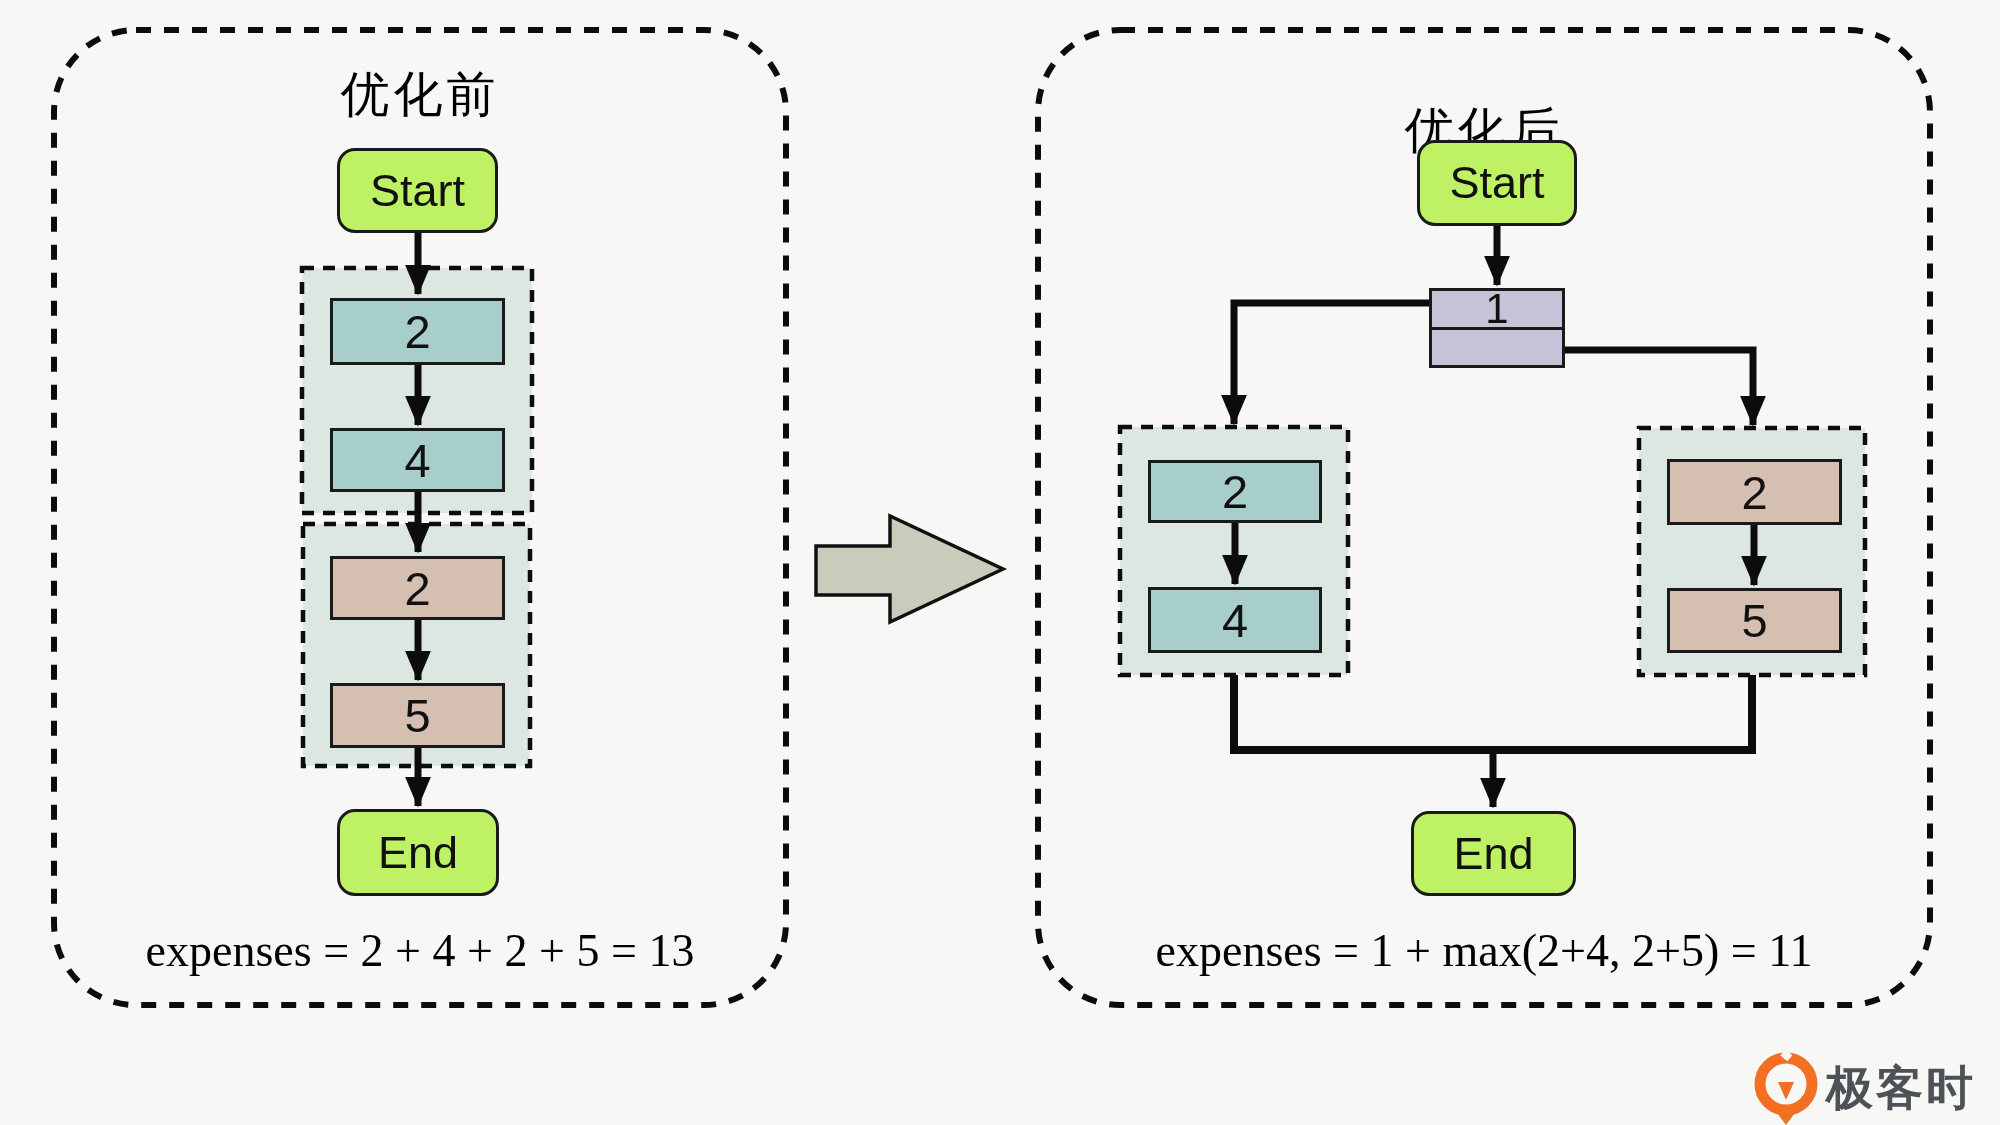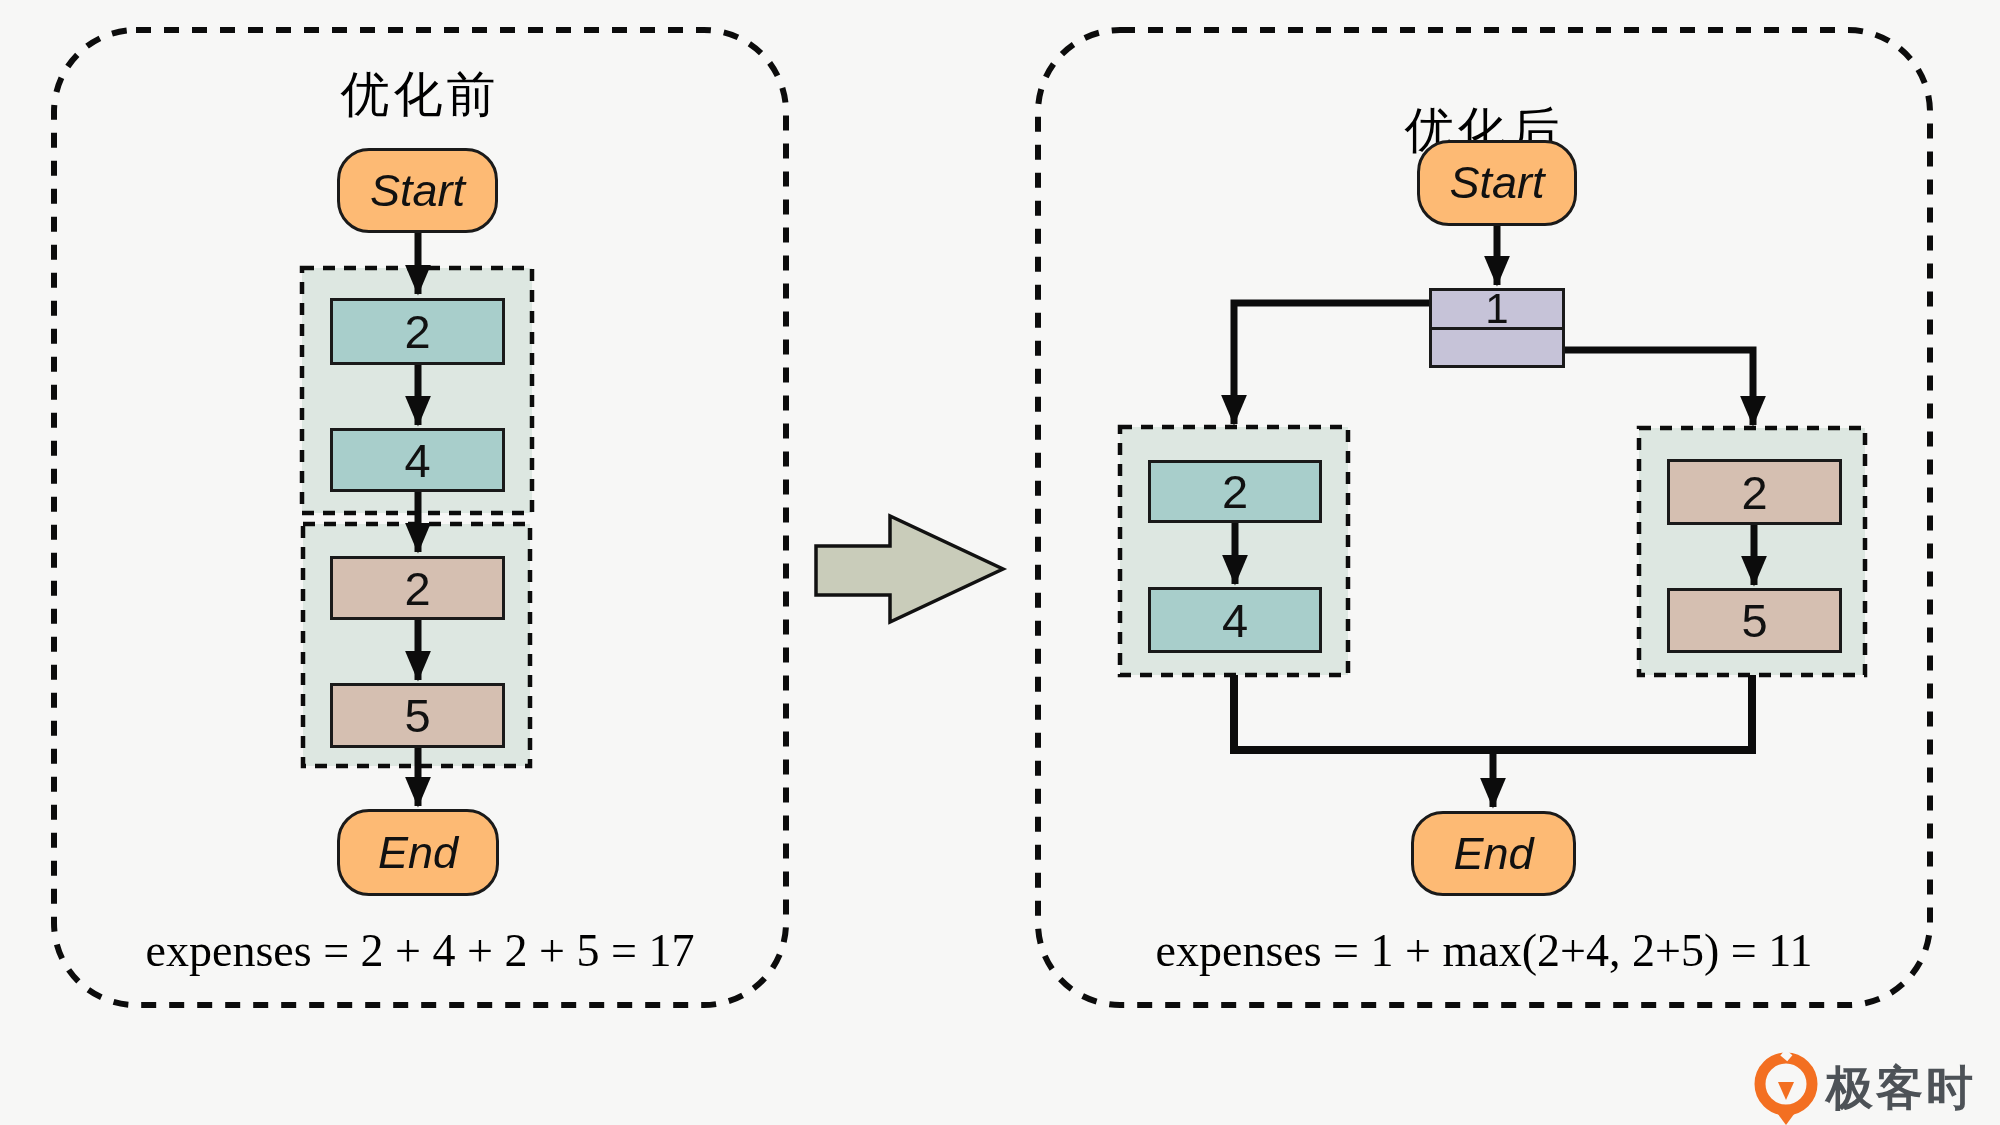--- a/index.html
+++ b/index.html
@@ -21,24 +21,23 @@
     letter-spacing:4px;
   }
   .node{
     position:absolute;
     box-sizing:border-box;
     border:3px solid #1a1a1a;
     display:flex;align-items:center;justify-content:center;
     color:#111;
   }
   .terminal{
-    background:#fdba74;
-    border-radius:32px;
+    background:#bef264;
+    border-radius:18px;
     font-size:45px;
-    font-style:italic;
   }
   .teal{background:#a8cecb;font-size:47px;}
   .tan{background:#d5bfb1;font-size:47px;}
   .fork{
     background:#c6c3d8;
     padding:0;
     flex-direction:column;
     align-items:stretch;
     justify-content:flex-start;
   }
@@ -116,21 +115,21 @@
   <div class="node terminal" style="left:337px;top:148px;width:161px;height:85px;">Start</div>
 
   <div class="node teal" style="left:330px;top:298px;width:175px;height:67px;">2</div>
   <div class="node teal" style="left:330px;top:428px;width:175px;height:64px;">4</div>
 
   <div class="node tan" style="left:330px;top:556px;width:175px;height:64px;">2</div>
   <div class="node tan" style="left:330px;top:683px;width:175px;height:65px;">5</div>
 
   <div class="node terminal" style="left:337px;top:809px;width:162px;height:87px;">End</div>
 
-  <div class="formula" style="left:54px;top:924px;width:732px;">expenses = 2 + 4 + 2 + 5 = 17</div>
+  <div class="formula" style="left:54px;top:924px;width:732px;">expenses = 2 + 4 + 2 + 5 = 13</div>
 
   <div class="panel-title" style="left:1038px;top:50px;width:892px;margin-top:48px;">优化后</div>
 
   <div class="node terminal" style="left:1417px;top:140px;width:160px;height:86px;">Start</div>
 
   <div class="node fork" style="left:1429px;top:288px;width:136px;height:80px;">
     <div class="row-top">1</div>
     <div class="row-bottom"></div>
   </div>
 

